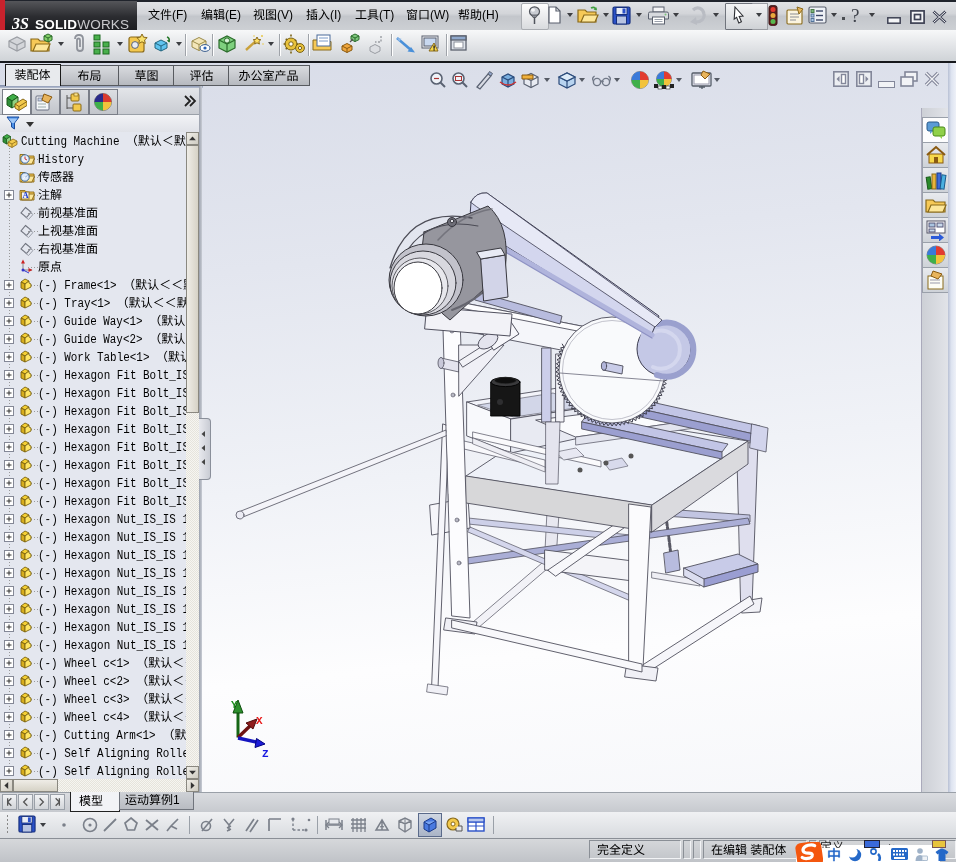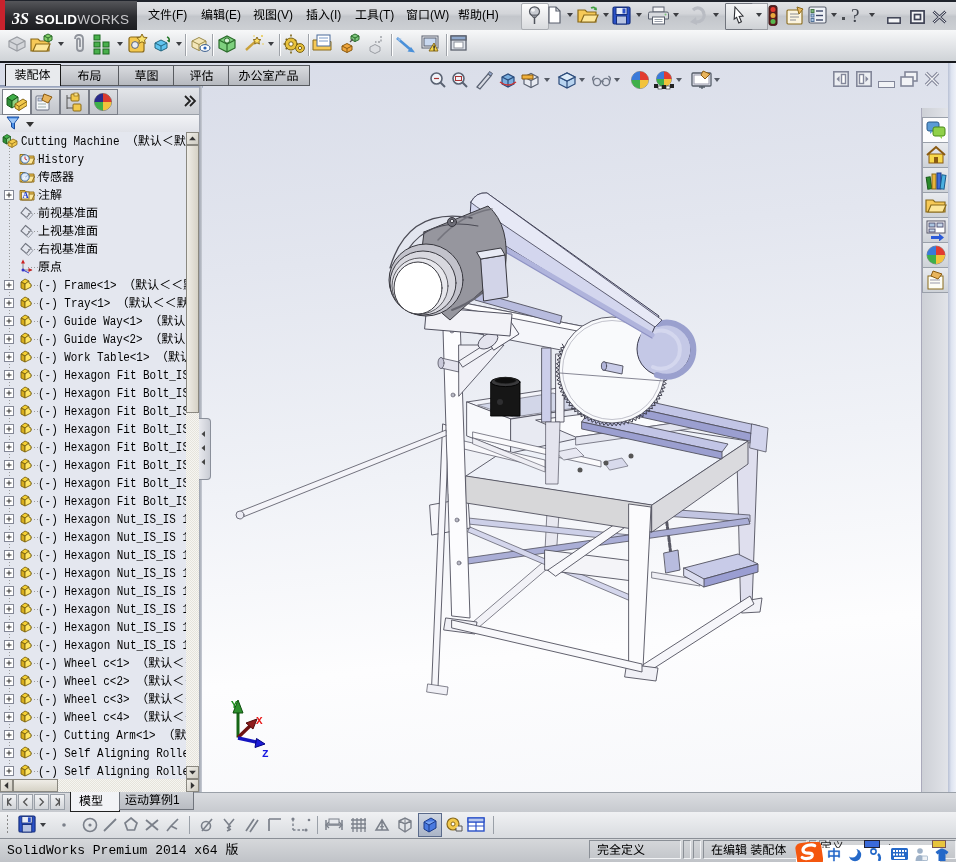--- a/index.html
+++ b/index.html
@@ -113,21 +113,21 @@
       </g>
 <g id="iexp">
         <rect x="0.5" y="0.5" width="9" height="9" fill="#fff" stroke="#848896"></rect>
         <path d="M2.5 5 h5 M5 2.5 v5" stroke="#333" stroke-width="1"></path>
       </g>
 </defs>
   </svg>
 <div style="position:absolute;left:0;top:0;width:956px;height:30px;background:linear-gradient(180deg,#e3e5e8 0%,#d3d5d9 45%,#c3c6cb 55%,#cdd0d4 100%)">
     <div style="position:absolute;left:0;top:0;width:956px;height:2px;background:#20242c"></div>
     <div style="position:absolute;left:0;top:0;width:5px;height:30px;background:#c8222d"></div>
-    <div style="position:absolute;left:5px;top:1px;width:132px;height:35px;background:linear-gradient(180deg,#55565a,#2b2c30 45%,#151619);display:flex;align-items:center;">
+    <div style="position:absolute;left:5px;top:1px;width:132px;height:35px;background:linear-gradient(180deg,#55565a,#2b2c30 45%,#151619);display:flex;align-items:flex-end;">
 <svg width="132" height="24" viewBox="0 0 132 24">
 <text x="7" y="17" font-family="Liberation Serif" font-size="16" font-style="italic" font-weight="bold" fill="#fff">3S</text>
 <text x="30" y="17" font-family="Liberation Sans" font-size="13.5" font-weight="bold" fill="#fff" letter-spacing="0.2">SOLID<tspan fill="#c9c9cc" font-weight="normal">WORKS</tspan></text>
 </svg>
     </div>
     <div style="position:absolute;left:148px;top:8px;">
       <svg width="40" height="14" viewBox="0 0 40 14" style="display:block">
         <use href="#g36" transform="translate(0.0,11)" fill="#000"></use>
         <use href="#g4" transform="translate(12.0,11)" fill="#000"></use>
         <text x="24.0" y="11" font-family="Liberation Sans" font-size="12" fill="#000" xml:space="preserve">(F)</text>
@@ -1488,26 +1488,20 @@
       <svg width="18" height="18" viewBox="0 0 18 18">
         <rect x="1" y="2" width="16" height="13" fill="#fff" stroke="#2a50c8" stroke-width="1.4"></rect>
         <path d="M1 6 H17 M9 2 V15 M1 10 H17" stroke="#2a50c8" stroke-width="1.2"></path>
         <rect x="1" y="2" width="16" height="4" fill="#b8c8ee" stroke="#2a50c8" stroke-width="1.2"></rect>
       </svg>
     </div>
     <div style="position:absolute;left:493px;top:4px;width:1px;height:18px;background:#9aa0a8"></div>
   </div>
 <div style="position:absolute;left:0;top:838px;width:956px;height:24px">
     <div style="position:absolute;left:0;top:0;width:956px;height:24px;background:linear-gradient(180deg,#d6d8db,#bfc2c7);border-top:1px solid #8a8f96"></div>
-    <div style="position:absolute;left:7px;top:4px;">
-      <svg width="232" height="15" viewBox="0 0 232 15" style="display:block">
-        <text x="0.0" y="12" font-family="Liberation Mono" font-size="13" fill="#000" xml:space="preserve">SolidWorks Premium 2014 x64 </text>
-        <use href="#g40" transform="translate(218.4,12) scale(1.0833)" fill="#000"></use>
-      </svg>
-    </div>
     <div style="position:absolute;left:589px;top:2px;width:92px;height:19px;border:1px solid;border-color:#8a8f96 #f2f3f5 #f2f3f5 #8a8f96;box-sizing:border-box"></div>
     <div style="position:absolute;left:597px;top:5px;">
       <svg width="49" height="14" viewBox="0 0 49 14" style="display:block">
         <use href="#g27" transform="translate(0.0,11)" fill="#000"></use>
         <use href="#g10" transform="translate(12.0,11)" fill="#000"></use>
         <use href="#g28" transform="translate(24.0,11)" fill="#000"></use>
         <use href="#g2" transform="translate(36.0,11)" fill="#000"></use>
       </svg>
     </div>
     <div style="position:absolute;left:683px;top:2px;width:8px;height:19px;border:1px solid;border-color:#8a8f96 #f2f3f5 #f2f3f5 #8a8f96;box-sizing:border-box"></div>

